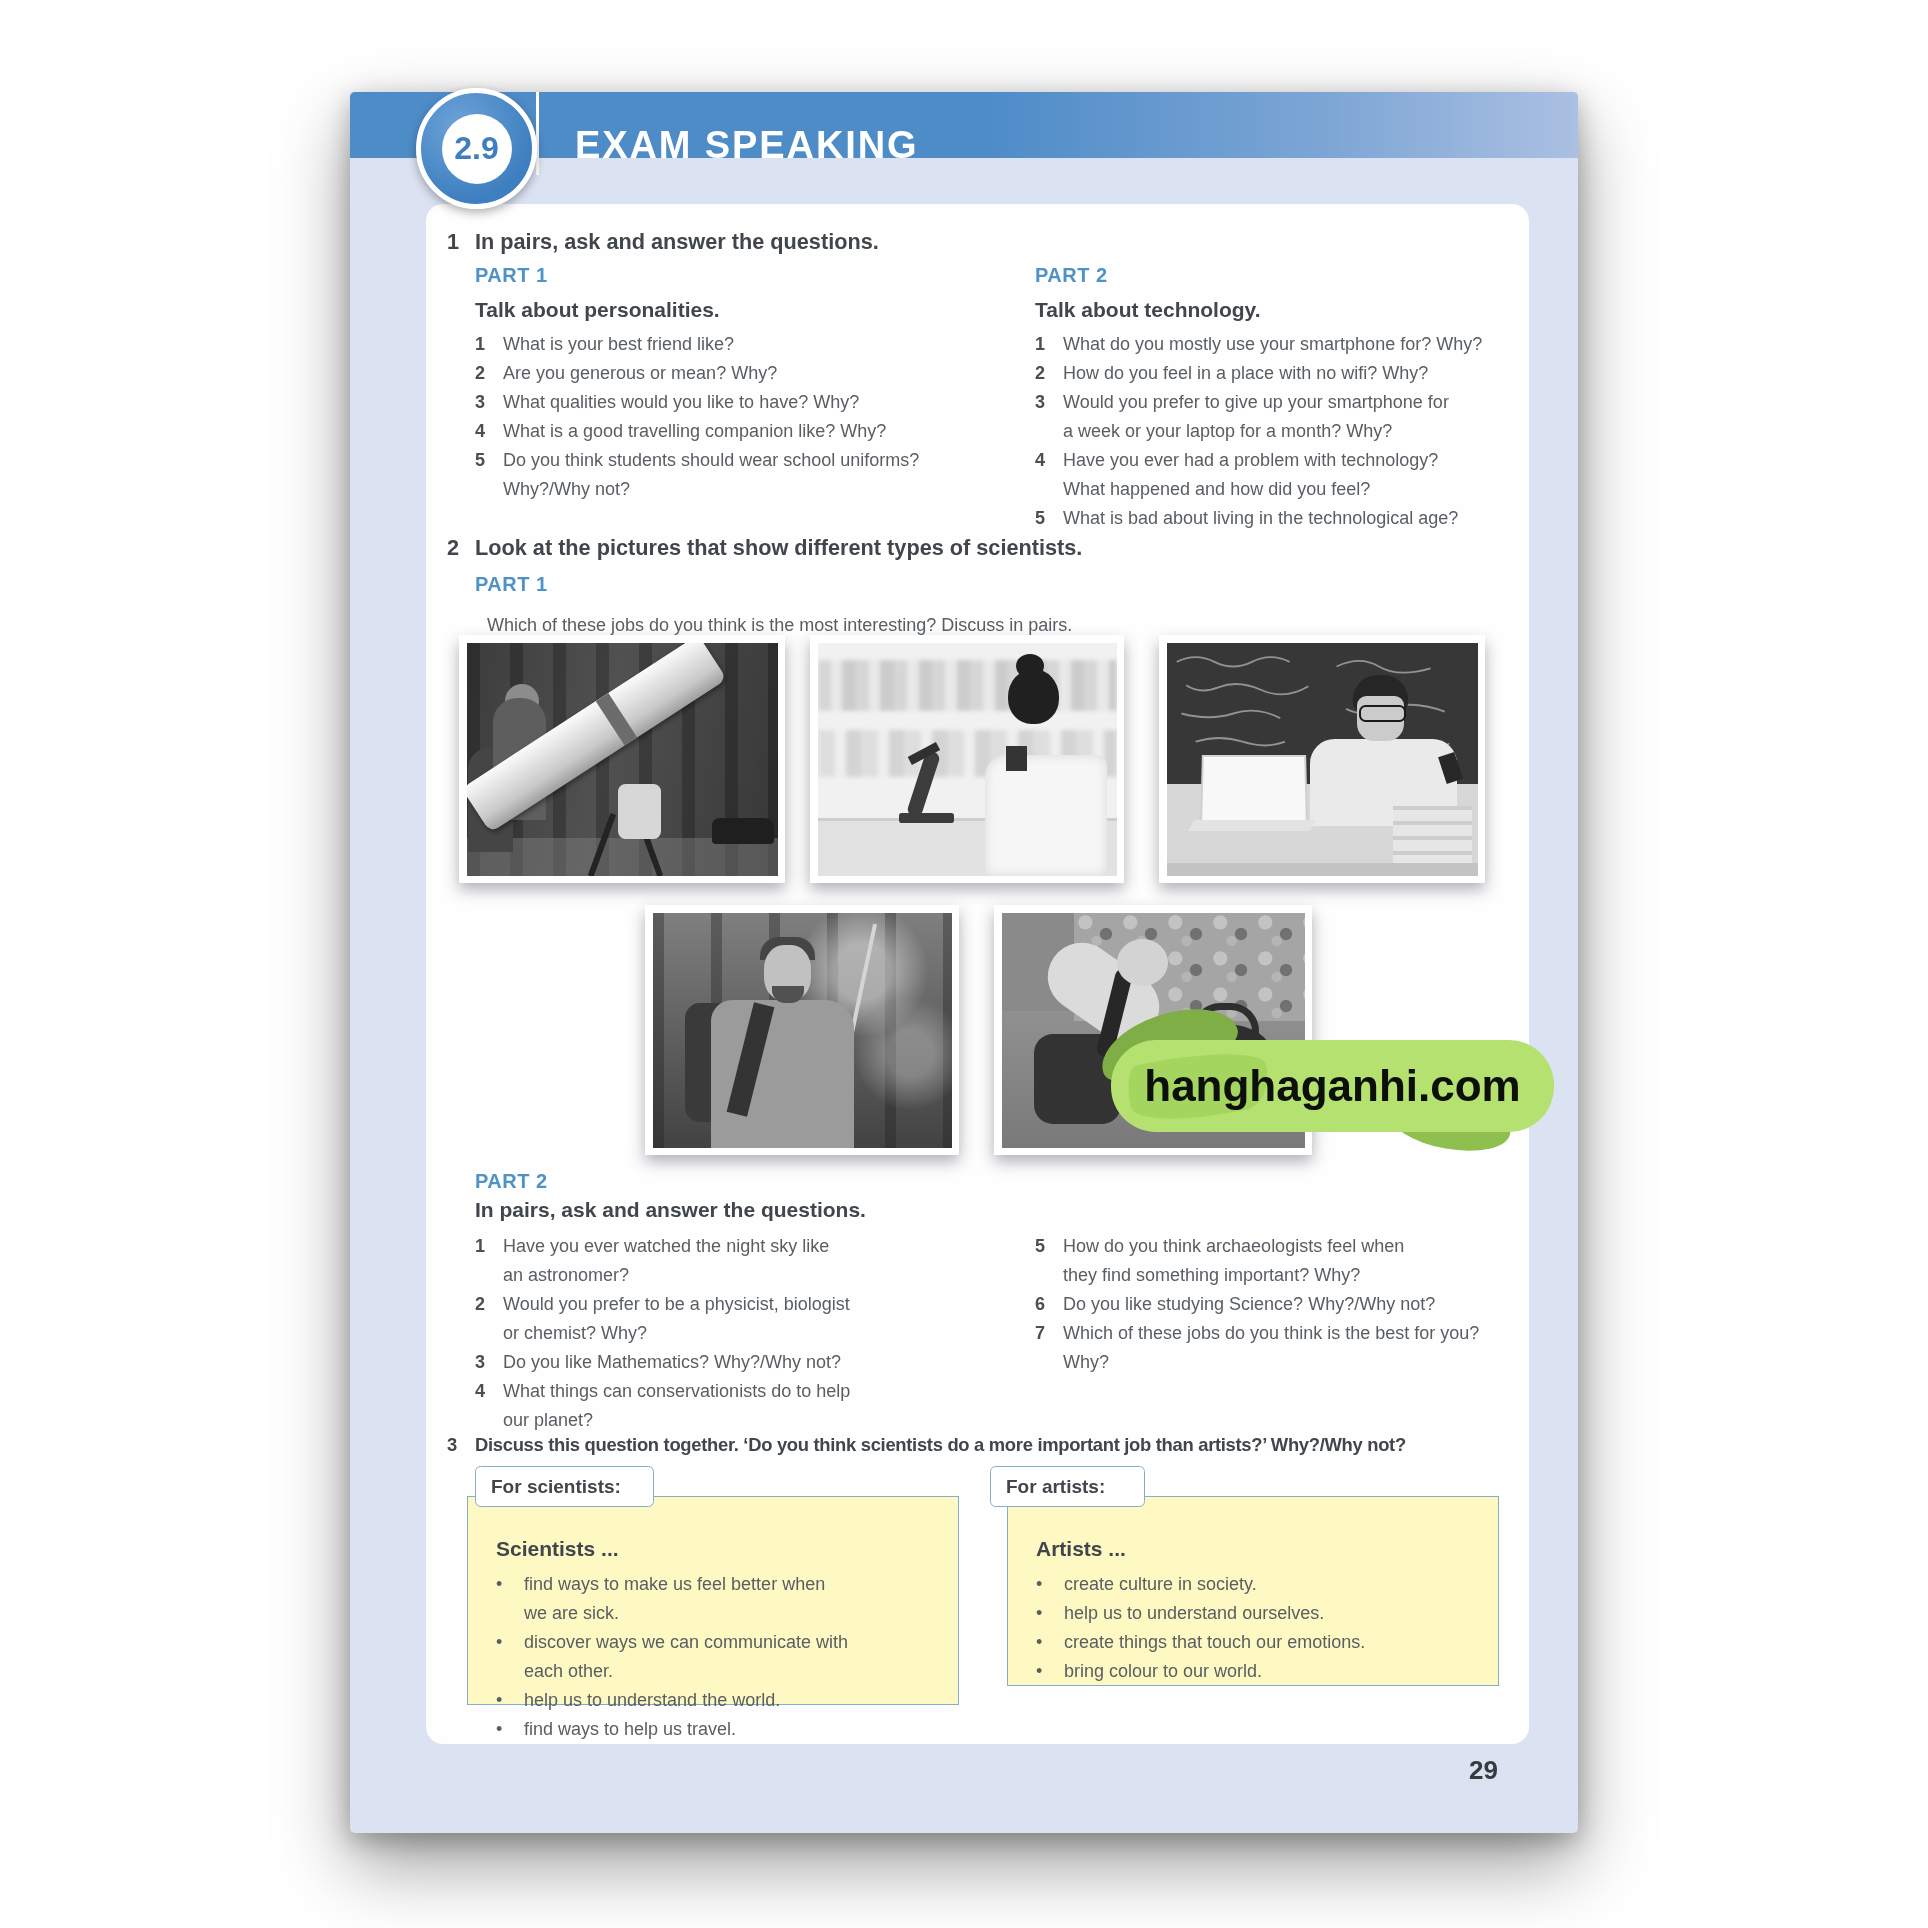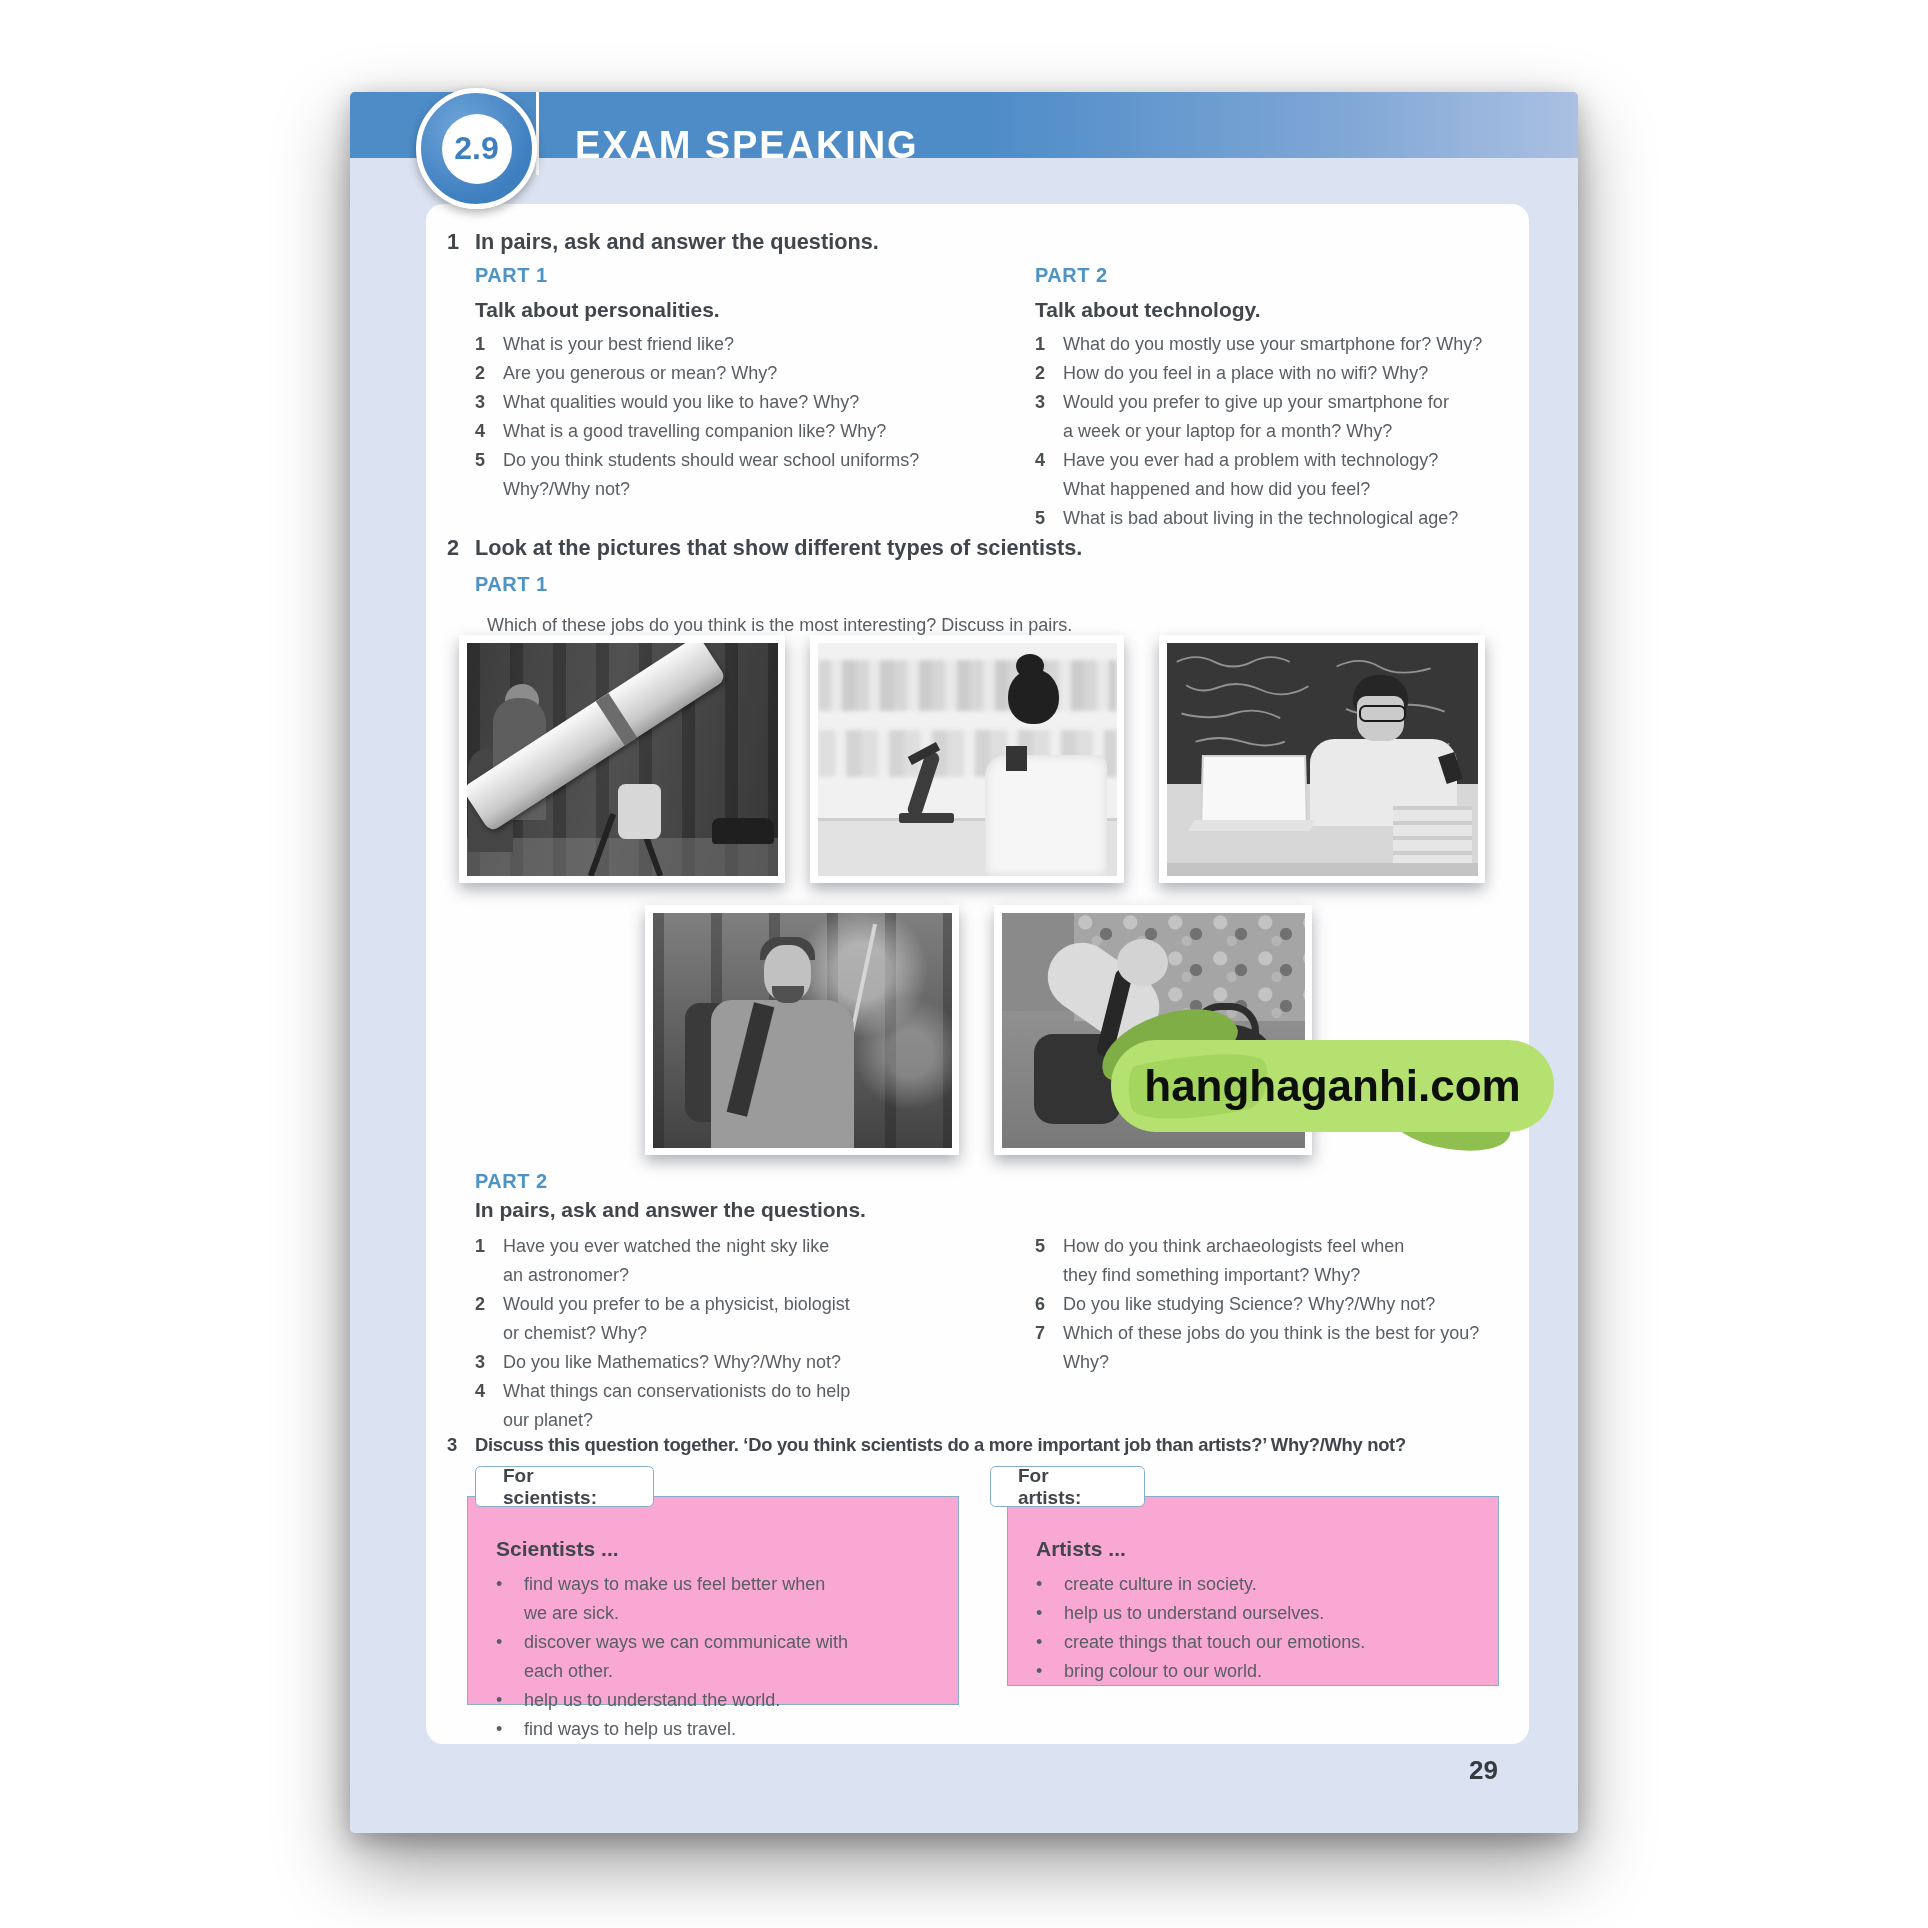--- a/index.html
+++ b/index.html
@@ -119,24 +119,24 @@
              border-radius:50% 50% 50% 50%/60% 60% 40% 40%;transform:rotate(-18deg);}
   .wm .leaf2{position:absolute;right:43px;bottom:-17px;width:122px;height:51px;background:#8fc04f;
              border-radius:50%;transform:rotate(10deg);}
   .wm .pill{position:absolute;inset:0;background:#b5e170;border-radius:45px;}
   .wm .innerleaf{position:absolute;left:17px;top:13px;width:141px;height:66px;background:#a4d65f;
              border-radius:10% 90% 20% 80%/60% 40% 60% 40%;transform:rotate(-12deg);}
   .wm .txt{position:absolute;inset:0;display:flex;align-items:center;justify-content:center;
              font-size:44px;font-weight:bold;color:#0c0f0a;}
   
   .tab{position:absolute;top:1262px;height:41px;background:#ffffff;border:1.9px solid #85aecb;border-radius:5.6px;
-       z-index:2;display:flex;align-items:center;padding:0 27px;font-weight:bold;font-size:19px;color:#40464b;box-sizing:border-box;}
+       z-index:2;display:flex;align-items:center;padding:0 15px;font-weight:bold;font-size:19px;color:#40464b;box-sizing:border-box;}
   #tabsci{left:49px;width:179px;}
   #tabart{left:564px;width:155px;}
-  .box{position:absolute;background:#f9a8d4;border:1.9px solid #85aecb;z-index:1;
+  .box{position:absolute;background:#fef9c3;border:1.9px solid #85aecb;z-index:1;
        padding:40px 6px 0 28px;box-sizing:border-box;}
   #boxsci{left:41px;top:1292px;width:492px;height:209px;}
   #boxart{left:581px;top:1292px;width:492px;height:190px;}
   .boxh{font-weight:bold;font-size:21px;color:#40464b;margin:0 0 9.4px 0;}
   .bl{display:flex;font-size:18px;line-height:29px;color:#585e63;}
   .bl .dot{width:28px;flex:none;}
   .bl .dot::before{content:"•";}
   .bl .bt{flex:1;white-space:pre-line;}
 </style>
 </head>

